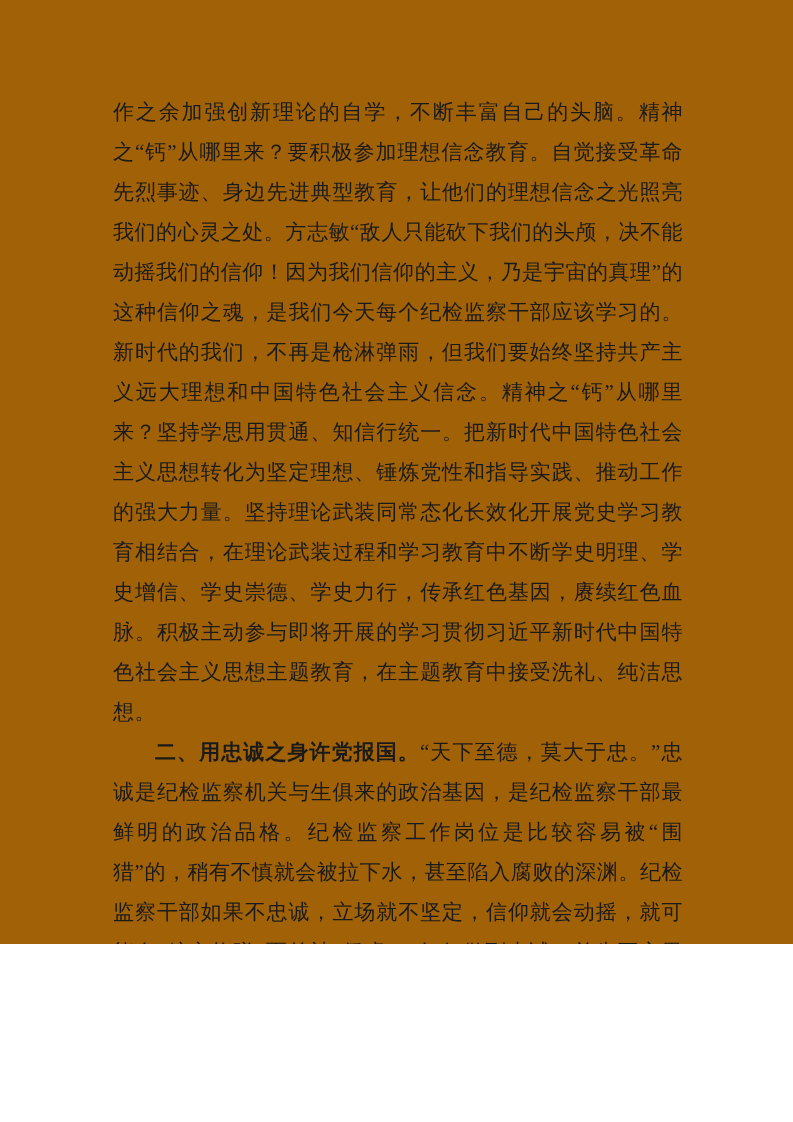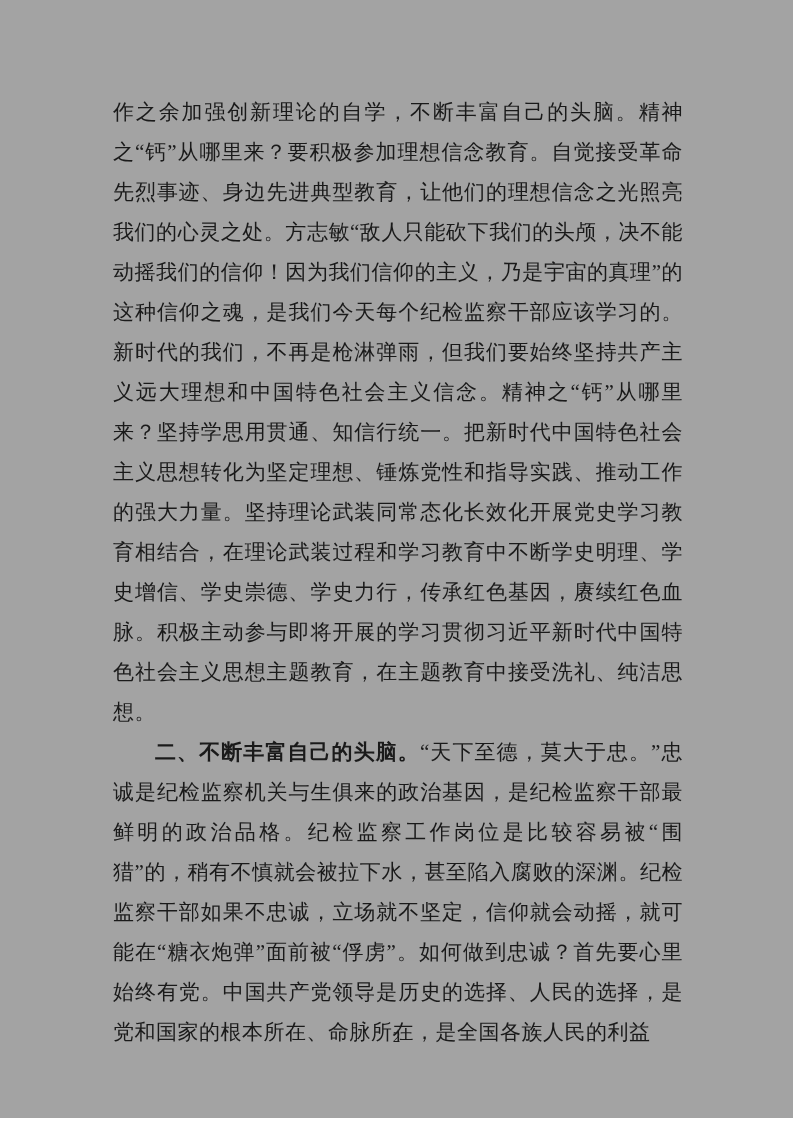--- a/index.html
+++ b/index.html
@@ -3,22 +3,22 @@
 <meta charset="utf-8">
 <style>
   html, body {
     margin: 0;
     padding: 0;
     background: #ffffff;
   }
   .page {
     position: relative;
     width: 793px;
-    height: 1118px;
-    background: #a3a3a3;
+    height: 944px;
+    background: #a16207;
     overflow: hidden;
     font-family: "Liberation Serif", "DejaVu Serif", serif;
     color: #1a1a1a;
   }
   .body-text {
     position: absolute;
     left: 113px;
     top: 92px;
     width: 570px;
     font-size: 21px;
@@ -52,21 +52,21 @@
 </style>
 </head>
 <body>
 
 <div class="page">
 
   <div class="body-text">
 
     <p class="para"><span>作之余加强创新理论的自学，不断丰富自己的头脑。精神之“钙”从哪里来？要积极参加理想信念教育。自觉接受革命先烈事迹、身边先进典型教育，让他们的理想信念之光照亮我们的心灵之处。方志敏“敌人只能砍下我们的头颅，决不能动摇我们的信仰！因为我们信仰的主义，乃是宇宙的真理”的这种信仰之魂，是我们今天每个纪检监察干部应该学习的。新时代的我们，不再是枪淋弹雨，但我们要始终坚持共产主义远大理想和中国特色社会主义信念。精神之“钙”从哪里来？坚持学思用贯通、知信行统一。把新时代中国特色社会主义思想转化为坚定理想、锤炼党性和指导实践、推动工作的强大力量。坚持理论武装同常态化长效化开展党史学习教育相结合，在理论武装过程和学习教育中不断学史明理、学史增信、学史崇德、学史力行，传承红色基因，赓续红色血脉。积极主动参与即将开展的学习贯彻习近平新时代中国特色社会主义思想主题教育，在主题教育中接受洗礼、纯洁思想。</span></p>
 
-    <p class="para indent"><span class="section-lead">二、不断丰富自己的头脑。</span><span>“天下至德，莫大于忠。”忠诚是纪检监察机关与生俱来的政治基因，是纪检监察干部最鲜明的政治品格。纪检监察工作岗位是比较容易被“围猎”的，稍有不慎就会被拉下水，甚至陷入腐败的深渊。纪检监察干部如果不忠诚，立场就不坚定，信仰就会动摇，就可能在“糖衣炮弹”面前被“俘虏”。如何做到忠诚？首先要心里始终有党。中国共产党领导是历史的选择、人民的选择，是党和国家的根本所在、命脉所在，是全国各族人民的利益</span></p>
+    <p class="para indent"><span class="section-lead">二、用忠诚之身许党报国。</span><span>“天下至德，莫大于忠。”忠诚是纪检监察机关与生俱来的政治基因，是纪检监察干部最鲜明的政治品格。纪检监察工作岗位是比较容易被“围猎”的，稍有不慎就会被拉下水，甚至陷入腐败的深渊。纪检监察干部如果不忠诚，立场就不坚定，信仰就会动摇，就可能在“糖衣炮弹”面前被“俘虏”。如何做到忠诚？首先要心里始终有党。中国共产党领导是历史的选择、人民的选择，是党和国家的根本所在、命脉所在，是全国各族人民的利益</span></p>
 
   </div>
 
   <div class="footer">
     <span class="page-num">2</span>
   </div>
 
 </div>
 
 </body></html>

